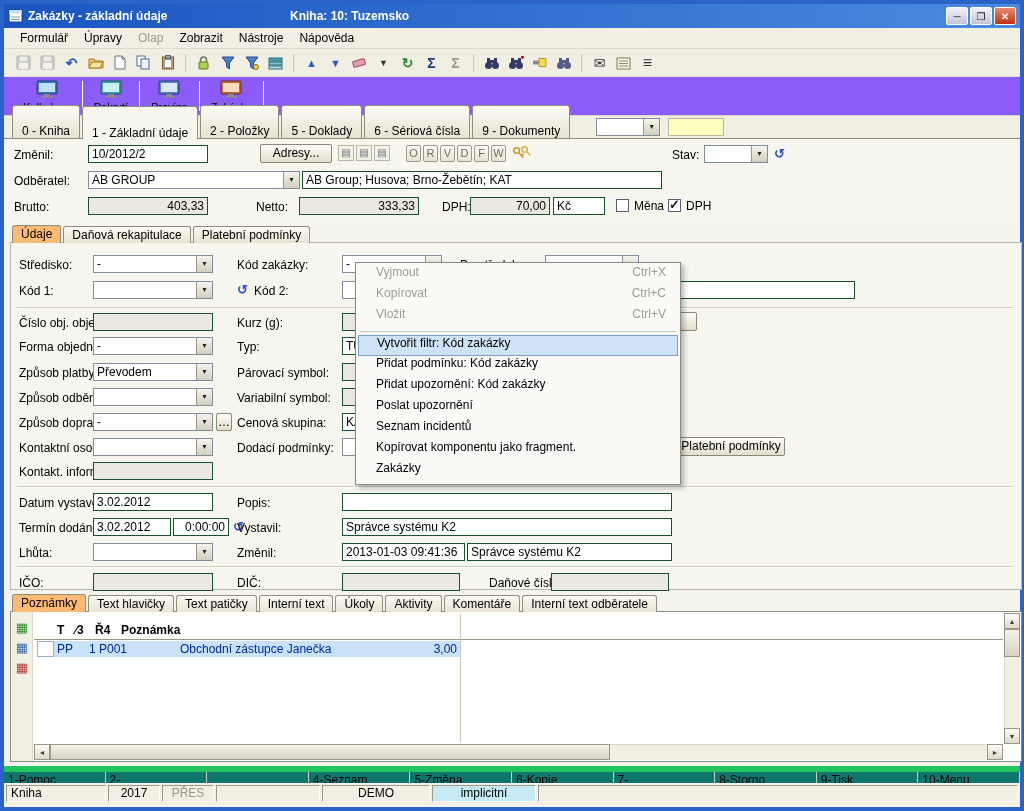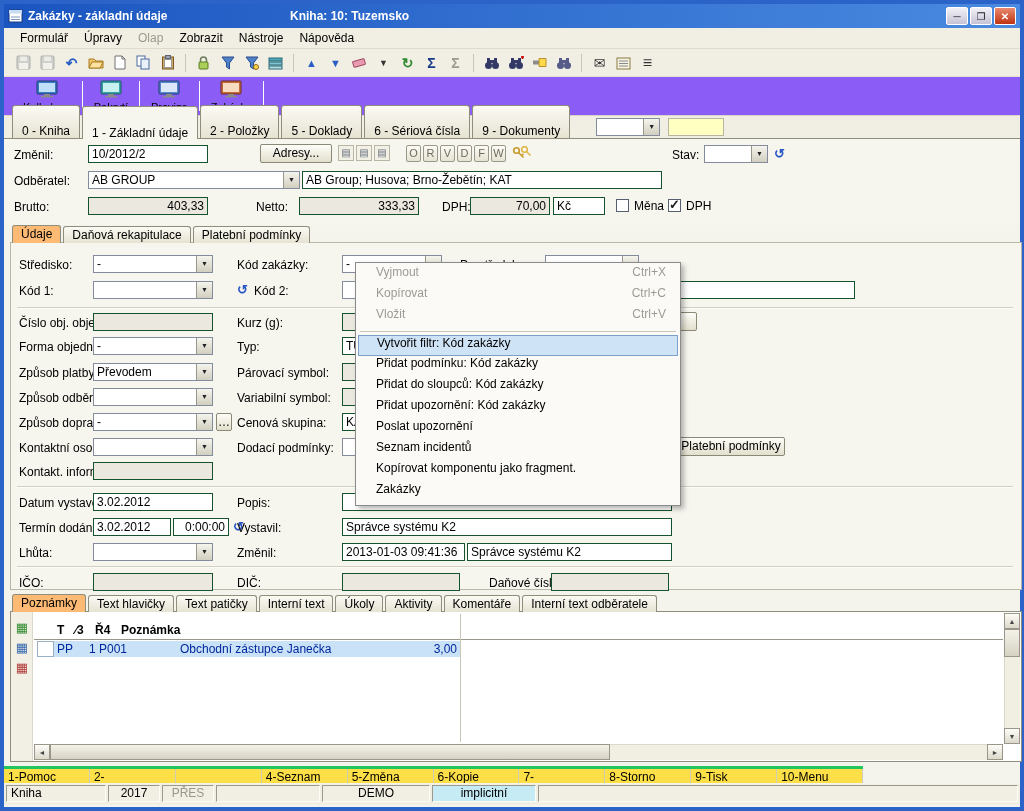--- a/index.html
+++ b/index.html
@@ -98,21 +98,21 @@
   .ghead{position:absolute;font-weight:bold;white-space:nowrap}
   .gtext{position:absolute;white-space:nowrap;color:#00289c}
   .vline{position:absolute;width:1px;background:#c9c6b8}
   .sbv{position:absolute;right:1px;top:1px;width:16px;height:131px;background:#f1efe2;border-left:1px solid #dcd9ca}
   .sbh{position:absolute;left:23px;right:18px;bottom:1px;height:16px;background:#f1efe2;border-top:1px solid #dcd9ca}
   .sbtn{position:absolute;width:16px;height:16px;background:linear-gradient(#fdfcf8,#dcd9ca);border:1px solid #9a978a;
     font-size:7px;color:#444;display:flex;align-items:center;justify-content:center}
   .sthumb{position:absolute;background:linear-gradient(#f4f2e8,#d6d3c4);border:1px solid #9a978a}
 
   
-  .fkeys{position:absolute;left:0;top:762px;width:859px;height:17px;background:#fde047;border-top:3px solid #22c55e;display:flex}
+  .fkeys{position:absolute;left:0;top:762px;width:1016px;height:17px;background:#0f766e;border-top:6px solid #22c55e;display:flex}
   .fcell{flex:1;border-right:1px solid #cfccbc;padding:1px 4px;line-height:14px;white-space:nowrap;overflow:hidden}
   .status{position:absolute;left:0;top:780px;width:1016px;height:21px;background:#f1efe3;display:flex;gap:2px;padding:1px 2px}
   .scell{height:17px;border:1px solid;border-color:#9c9a8c #fdfdf8 #fdfdf8 #9c9a8c;padding:1px 4px;line-height:13px;
     white-space:nowrap;overflow:hidden}
   .scell.center{text-align:center}
   .scell.mode{color:#9a978a}
   .scell.impl{background:#c6ebf5}
 </style>
 </head>
 <body>
@@ -474,24 +474,20 @@
     <div class="cm-sep"></div>
     <div class="cm-item hl">
         <span class="cm-l">Vytvořit filtr: Kód zakázky</span>
         <span class="cm-s"></span>
       </div>
     <div class="cm-item">
         <span class="cm-l">Přidat podmínku: Kód zakázky</span>
         <span class="cm-s"></span>
       </div>
     <div class="cm-item">
-        <span class="cm-l">Přidat do sloupců: Kód zakázky</span>
-        <span class="cm-s"></span>
-      </div>
-    <div class="cm-item">
         <span class="cm-l">Přidat upozornění: Kód zakázky</span>
         <span class="cm-s"></span>
       </div>
     <div class="cm-item">
         <span class="cm-l">Poslat upozornění</span>
         <span class="cm-s"></span>
       </div>
     <div class="cm-item">
         <span class="cm-l">Seznam incidentů</span>
         <span class="cm-s"></span>

